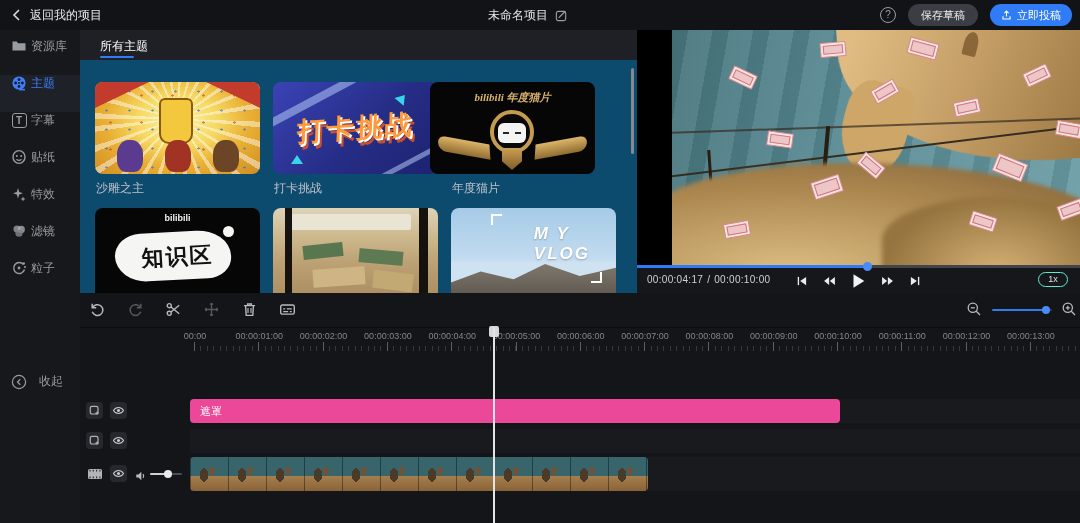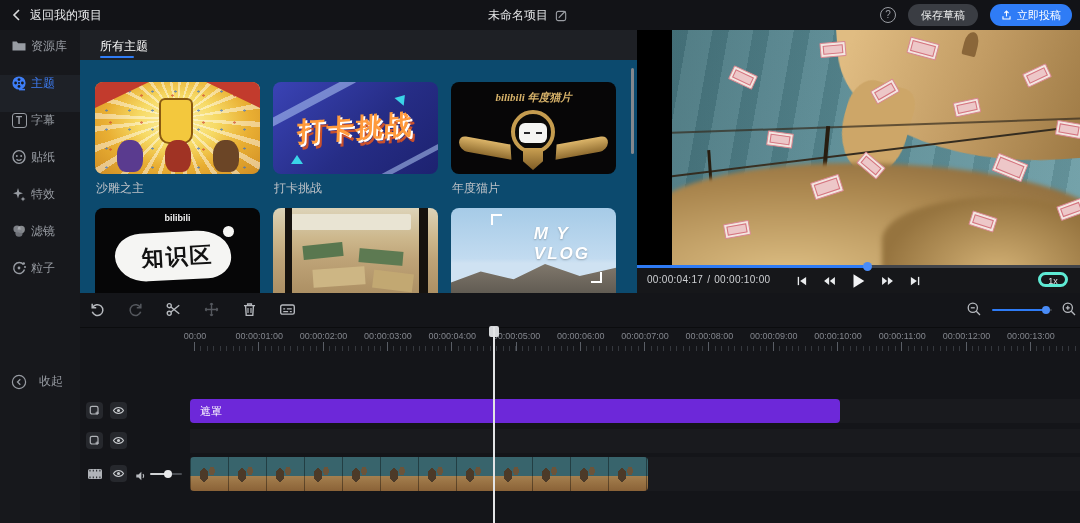--- a/index.html
+++ b/index.html
@@ -128,21 +128,21 @@
   .bill { position:absolute; width:26px; height:15px; background:#f3e6e1; border:1px solid #d98790; border-radius:1px; }
   .bill::before { content:""; position:absolute; inset:2px; border:1px solid #d4737e; background:rgba(228,150,160,.38); }
   .pv-controls { position:absolute; left:0; bottom:0; width:443px; height:28px; background:#16171a; }
   .pv-track { position:absolute; left:0; top:0; width:443px; height:3px; background:#41444a; cursor:pointer; }
   .pv-fill { height:3px; background:#2e7bf5; }
   .pv-handle { position:absolute; top:-3px; width:9px; height:9px; border-radius:50%; background:#4a8cf7; }
   .pv-time { position:absolute; left:10px; top:9px; font-size:10px; color:#cfd1d4; letter-spacing:.3px; display:flex; gap:4px; }
   .pv-transport { position:absolute; left:0; right:0; top:3px; height:25px; display:flex; align-items:center;
     justify-content:center; gap:15px; }
   .pv-btn { display:flex; align-items:center; justify-content:center; cursor:pointer; }
-  .pv-speed { position:absolute; right:12px; top:7px; width:30px; height:15px; border:3px solid #5eead4;
+  .pv-speed { position:absolute; right:12px; top:7px; width:30px; height:15px; border:1px solid #5eead4;
     border-radius:8px; font-size:9px; color:#dfe1e3; text-align:center; line-height:13px; cursor:pointer; }
 
   
   .timeline { position:absolute; top:293px; left:80px; width:1000px; height:230px; background:#141519; }
   .tl-toolbar { position:absolute; top:0; left:0; height:33px; display:flex; align-items:center; gap:21px; padding-left:9px; }
   .tool { width:17px; height:17px; cursor:pointer; }
   .tl-zoom { position:absolute; right:2px; top:0; height:33px; display:flex; align-items:center; gap:9px; }
   .z-track { position:relative; width:60px; height:2px; border-radius:1px;
     background:linear-gradient(90deg,#2e7bf5 0 88%,#3a3d42 88% 100%); cursor:pointer; }
   .z-handle { position:absolute; left:50px; top:-3px; width:8px; height:8px; border-radius:50%; background:#4a8cf7; }
@@ -151,21 +151,21 @@
     left:calc(115px + var(--i) * 64.3px); transform:translateX(-50%); }
   .ticks-minor { position:absolute; left:114px; right:0; bottom:1px; height:5px;
     background:repeating-linear-gradient(90deg,#35383e 0 1px, rgba(0,0,0,0) 1px 6.43px); }
   .ticks-major { position:absolute; left:114px; right:0; bottom:1px; height:9px;
     background:repeating-linear-gradient(90deg,#5a5e66 0 1px, rgba(0,0,0,0) 1px 64.3px); }
   .lane { position:absolute; left:110px; right:0; background:#191a1e; }
   .hdr-btn { position:absolute; width:17px; height:17px; background:#26282d; border-radius:4px;
     display:flex; align-items:center; justify-content:center; cursor:pointer; }
   .clip { position:absolute; left:110px; height:24px; border-radius:4px; display:flex; align-items:center;
     padding-left:10px; font-size:11px; color:#fff; cursor:pointer; }
-  .clip1 { top:106px; width:650px; background:#6d28d9; }
+  .clip1 { top:106px; width:650px; background:#ec4899; }
   .clip2 { top:136px; width:650px; background:#5d2a62; }
   .vclip { position:absolute; left:110px; top:164px; width:458px; height:34px; border-radius:4px; cursor:pointer;
     background:
       repeating-linear-gradient(90deg, rgba(0,0,0,.38) 0 1px, rgba(0,0,0,0) 1px 38px),
       radial-gradient(ellipse 7px 11px at 14px 18px, #4c3a28 0 60%, rgba(0,0,0,0) 61%),
       radial-gradient(ellipse 5px 7px at 22px 14px, #6b543a 0 60%, rgba(0,0,0,0) 61%),
       linear-gradient(180deg,#38646c 0 55%, #a5804f 55%, #8a6237 100%);
     background-size:auto, 38px 34px, 38px 34px, auto; background-repeat:repeat-x; }
   .vol-track { position:absolute; left:70px; top:180px; width:32px; height:2px; border-radius:1px;
     background:linear-gradient(90deg,#d0d2d5 0 50%,#4a4d53 50%); cursor:pointer; }
@@ -308,21 +308,21 @@
 
     <div class="card card2" style="left:193px; top:52px;">
       <span class="c2-streak" style="left:-30px; top:20px;"></span>
       <span class="c2-streak" style="right:-40px; bottom:14px; height:5px;"></span>
       <span class="c2-tri" style="left:18px; bottom:10px;"></span>
       <span class="c2-tri" style="right:30px; top:12px; transform:rotate(40deg);"></span>
       <span class="c2-text">打卡挑战</span>
     </div>
     <span class="card-label" style="left:194px; top:150px;">打卡挑战</span>
 
-    <div class="card card3" style="left:371px; top:52px;">
+    <div class="card card3" style="left:350px; top:52px;">
       <span class="c3-title">bilibili 年度猫片</span>
       <span class="c3-wing c3-wl"></span>
       <span class="c3-wing c3-wr"></span>
       <span class="c3-ring">
           <span class="c3-face"></span>
         </span>
       <span class="c3-shield"></span>
     </div>
     <span class="card-label" style="left:372px; top:150px;">年度猫片</span>
 

